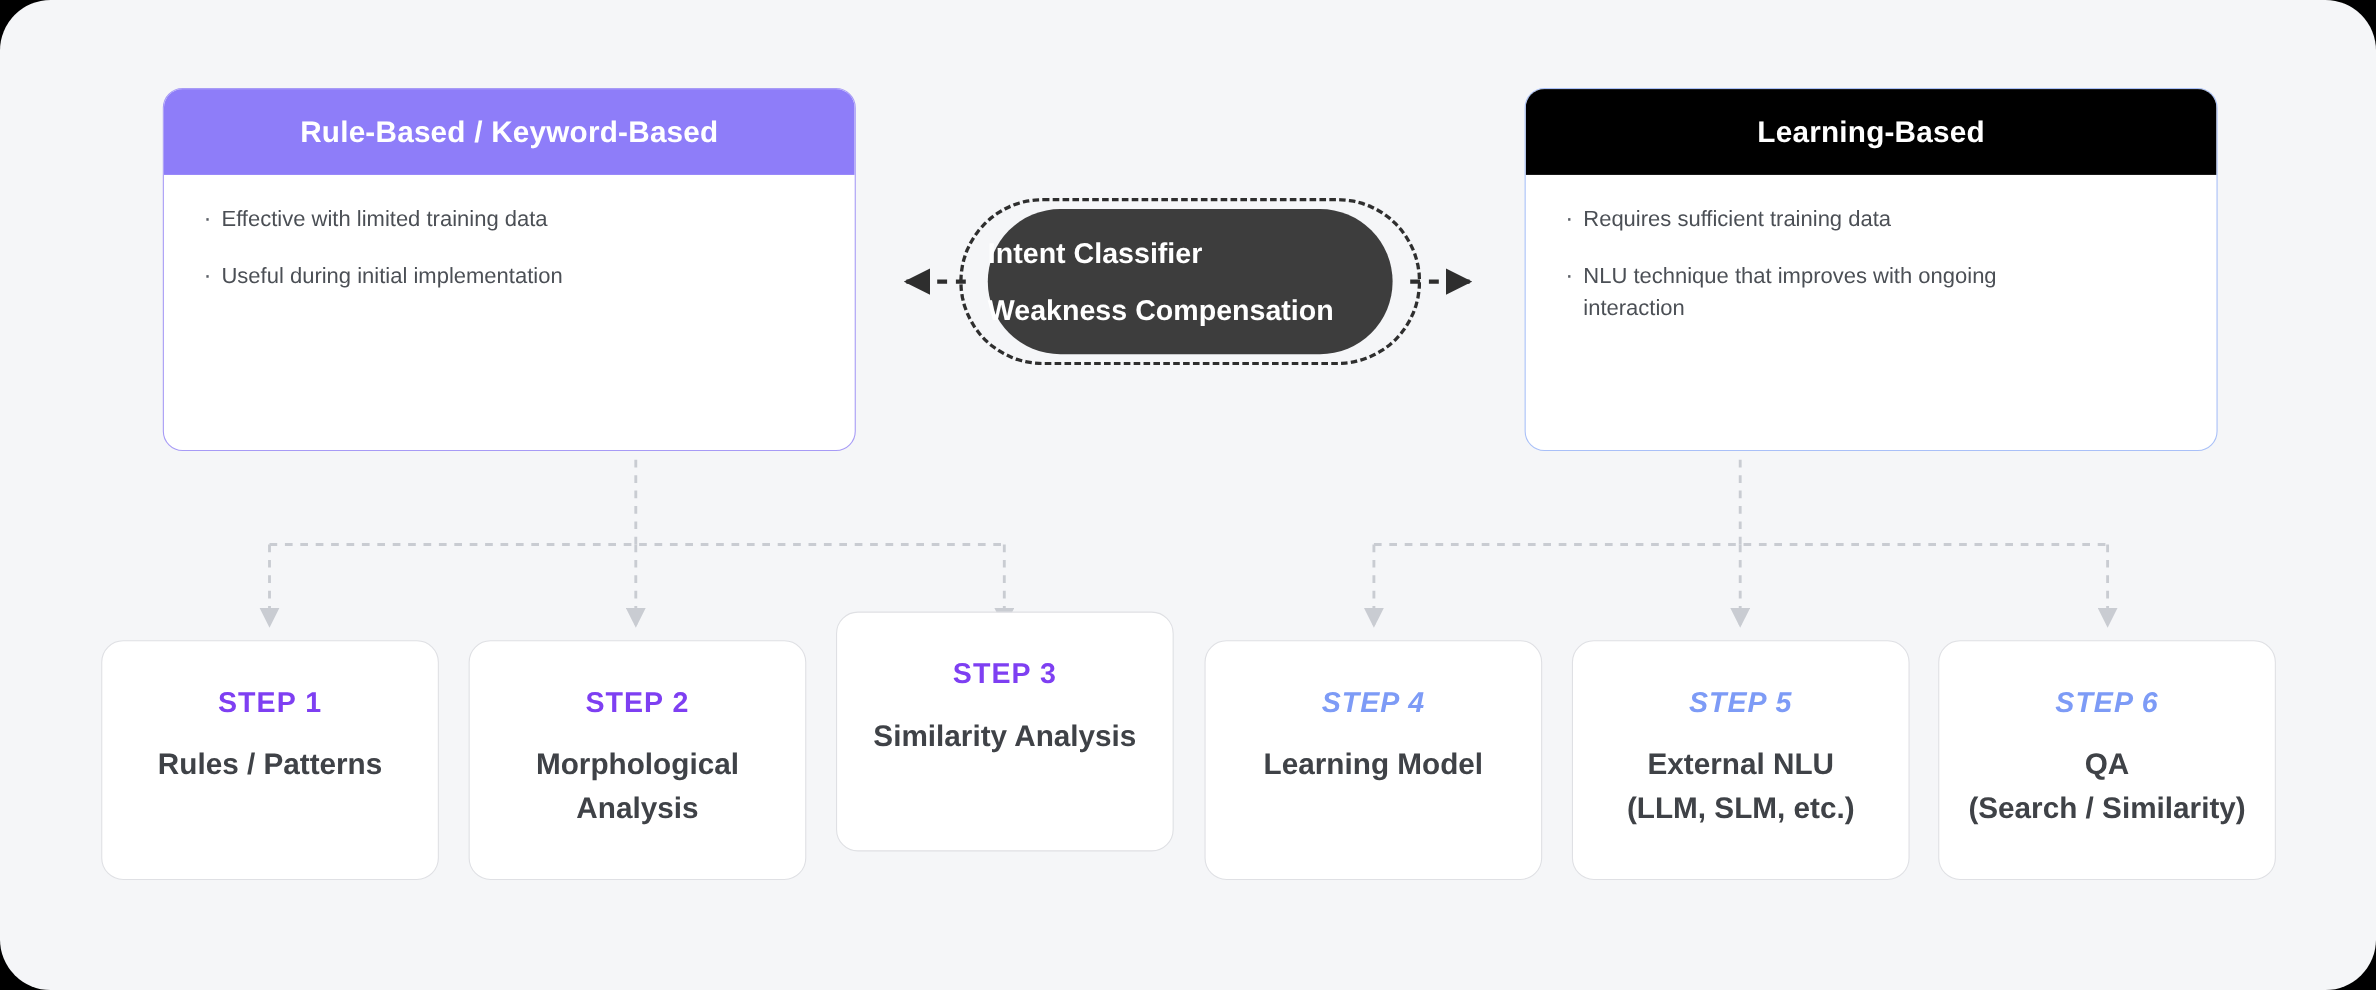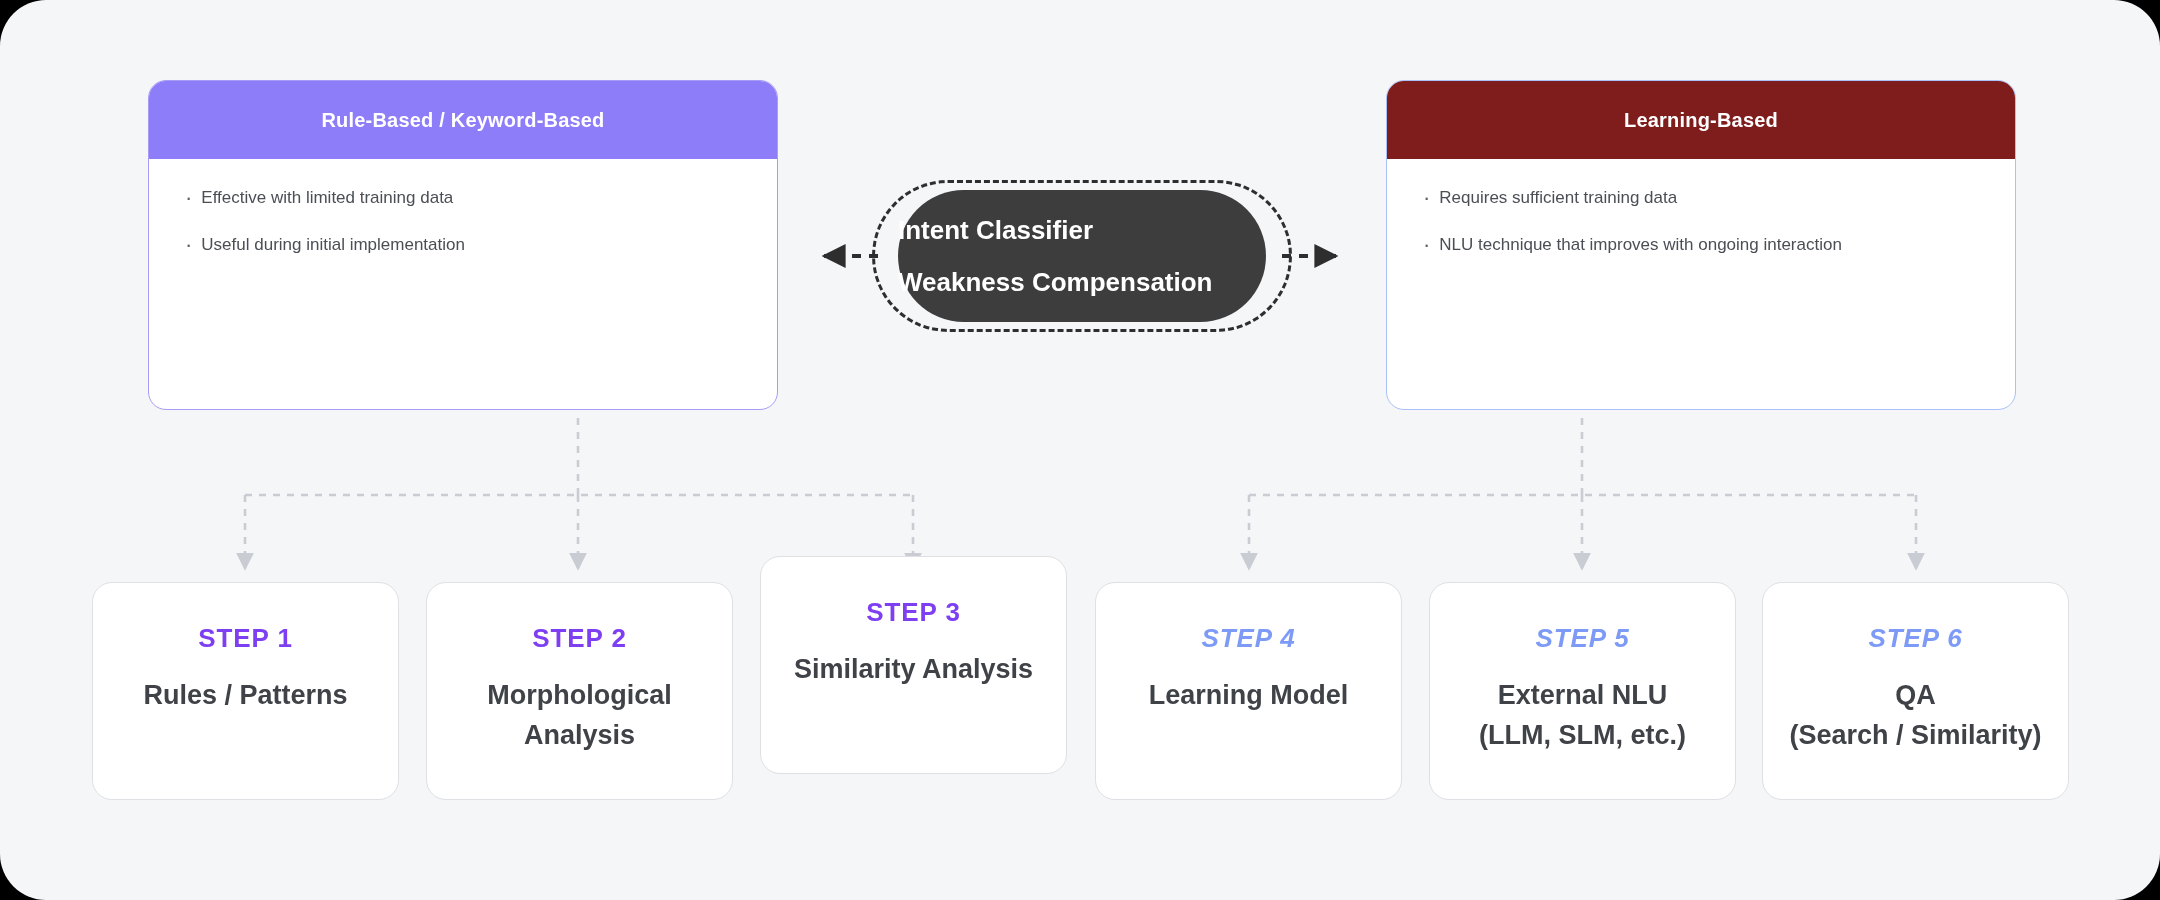--- a/index.html
+++ b/index.html
@@ -44,25 +44,25 @@
   }
   .cat-card.blue { border-color: #A9C0F8; }
 
   .cat-head {
     height: 78px;
     background: #8E7DF9;
     display: flex;
     align-items: center;
     justify-content: center;
   }
-  .cat-card.blue .cat-head { background: #7f1d1d; }
+  .cat-card.blue .cat-head { background: #000000; }
 
   .cat-head-title {
     color: #FFFFFF;
-    font-size: 20px;
+    font-size: 27px;
     font-weight: bold;
     letter-spacing: 0.2px;
   }
 
   .cat-body {
     padding: 26px 36px 20px 36px;
   }
 
   .bullet-row {
     display: flex;
@@ -75,21 +75,21 @@
     flex: none;
     color: #5B5F66;
     font-size: 22px;
     line-height: 1;
     margin-top: 2px;
     margin-right: 9px;
   }
 
   .bullet-text {
     color: #4B4F55;
-    font-size: 17px;
+    font-size: 20px;
     line-height: 1.48;
     max-width: 560px;
   }
 
   
   #hub-outline {
     position: absolute;
     box-sizing: border-box;
     border: 3.5px dashed #2E2E2E;
     border-radius: 999px;

